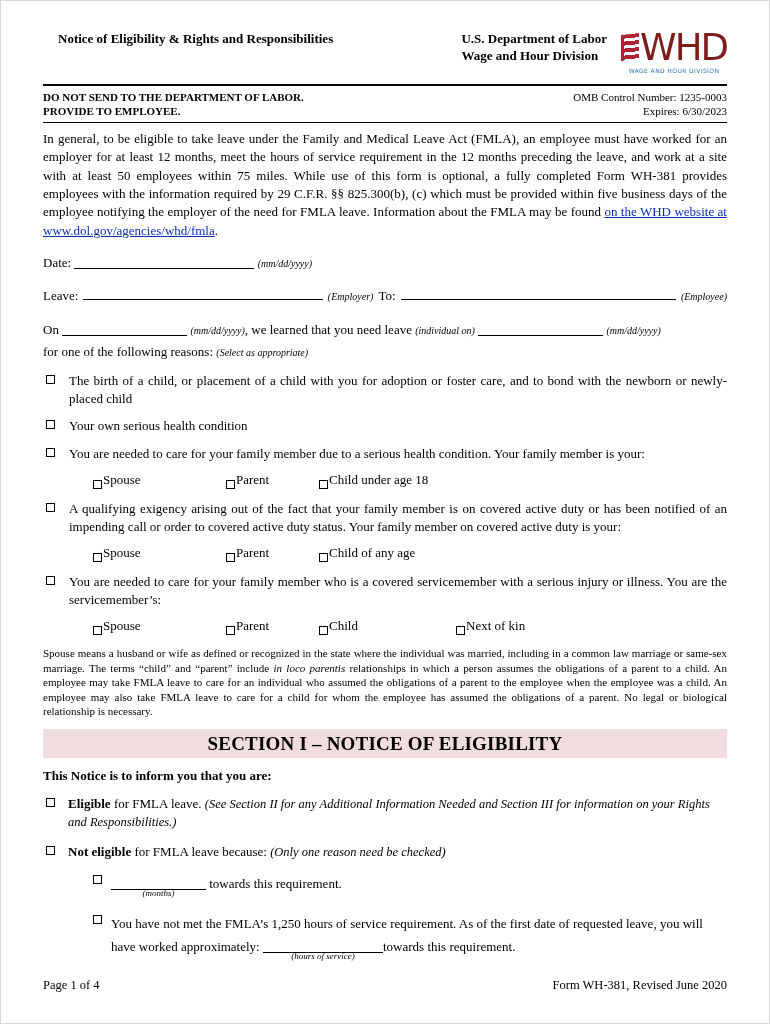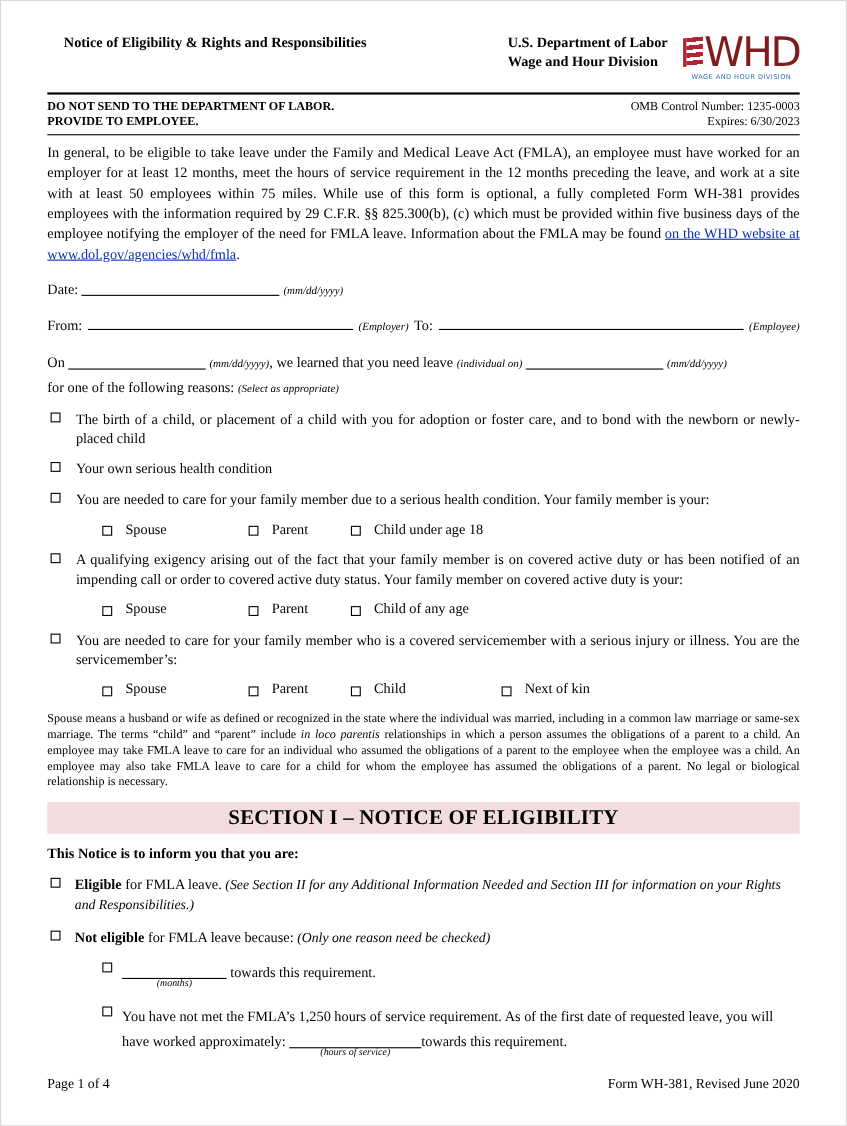--- a/index.html
+++ b/index.html
@@ -45,21 +45,21 @@
   .grow2 { flex:1.15; }
   .on-row { line-height:1.65; }
 
   
   .cb { display:inline-block; width:9px; height:9px; border:1.2px solid #000; flex:none;
         margin-top:3px; background:#fff; cursor:pointer; }
 
   .reason { display:flex; gap:14px; margin:10px 0; font-size:13px; padding-left:3px; }
   .reason-text { text-align:justify; line-height:1.35; }
   .sub-options { display:flex; margin:8px 0 11px 50px; font-size:13px; }
-  .opt { display:flex; gap:12px; align-items:center; line-height:1.3; }
+  .opt { display:flex; gap:1px; align-items:flex-end; line-height:1.3; }
   .opt1 { width:133px; } .opt2 { width:93px; } .opt3 { width:137px; } .opt4 { flex:1; }
   .opt .opt-label { text-align:left; }
 
   .definitions { font-size:11px; line-height:1.32; text-align:justify; margin-top:9px; }
 
   .section-bar { background:#f1dddd; text-align:center; font-weight:bold; font-size:19px;
                  padding:4px 0 3px; margin-top:10px; letter-spacing:.2px; }
   .sec-lead { font-weight:bold; font-size:13px; margin-top:10px; }
 
   .elig-row { display:flex; gap:13px; margin:11px 0; font-size:13px; padding-left:3px; line-height:1.4; }
@@ -114,21 +114,21 @@
 
   <p class="intro"><span>In general, to be eligible to take leave under the Family and Medical Leave Act (FMLA), an employee must have worked for an employer for at least 12 months, meet the hours of service requirement in the 12 months preceding the leave, and work at a site with at least 50 employees within 75 miles. While use of this form is optional, a fully completed Form WH-381 provides employees with the information required by 29 C.F.R. §§ 825.300(b), (c) which must be provided within five business days of the employee notifying the employer of the need for FMLA leave. Information about the FMLA may be found </span><a class="link" href="#">on the WHD website at www.dol.gov/agencies/whd/fmla</a><span>.</span></p>
 
   <div class="field-row">
     <span class="lbl">Date:</span>
     <span class="blank w180"></span>
     <span class="hint">(mm/dd/yyyy)</span>
   </div>
 
   <div class="field-row flexrow">
-    <span class="lbl">From:</span>
+    <span class="lbl">Leave:</span>
     <span class="blank grow"></span>
     <span class="hint">(Employer)</span>
     <span class="lbl">To:</span>
     <span class="blank grow2"></span>
     <span class="hint">(Employee)</span>
   </div>
 
   <p class="field-row on-row">
     <span class="lbl">On</span>
     <span class="blank w125"></span>

